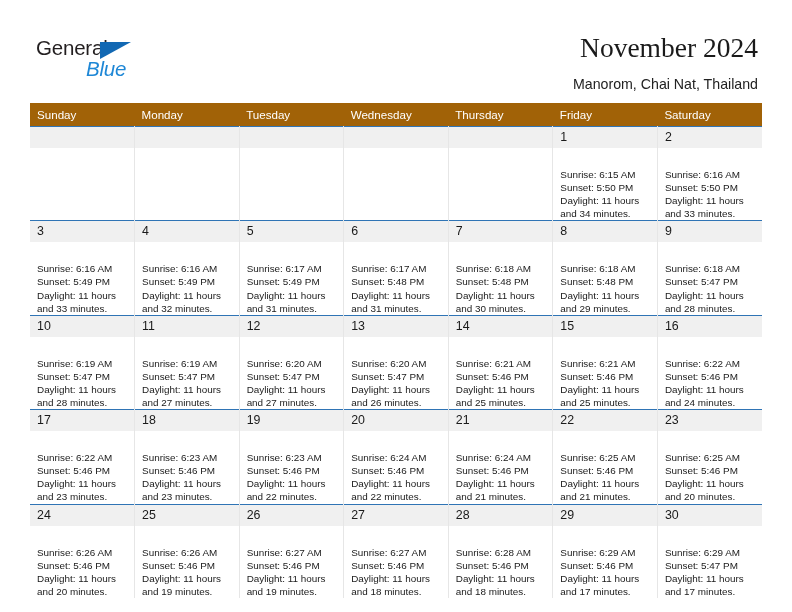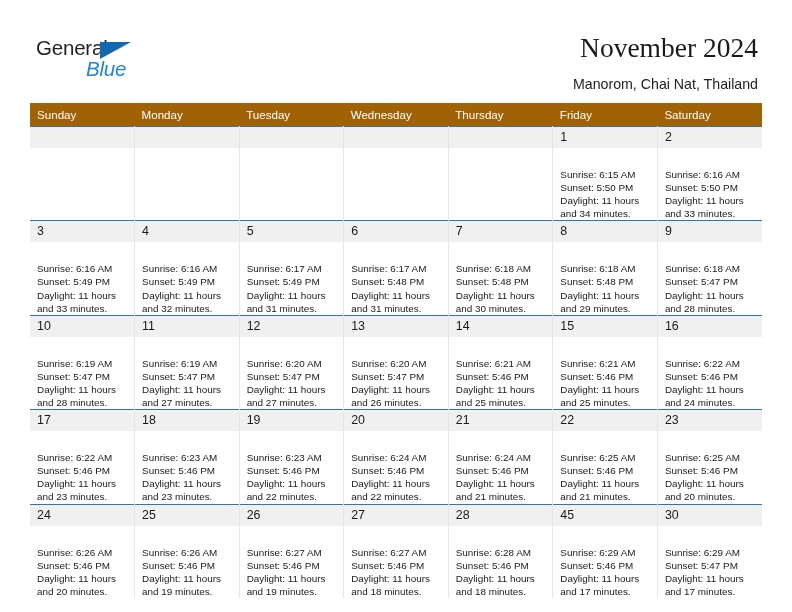--- a/index.html
+++ b/index.html
@@ -393,21 +393,21 @@
           </td>
           <td>
             <span class="daynum">28</span>
             <div class="info">
               <div>Sunrise: 6:28 AM</div>
               <div>Sunset: 5:46 PM</div>
               <div class="wrap">Daylight: 11 hours and 18 minutes.</div>
             </div>
           </td>
           <td>
-            <span class="daynum">45</span>
+            <span class="daynum">29</span>
             <div class="info">
               <div>Sunrise: 6:29 AM</div>
               <div>Sunset: 5:46 PM</div>
               <div class="wrap">Daylight: 11 hours and 17 minutes.</div>
             </div>
           </td>
           <td>
             <span class="daynum">30</span>
             <div class="info">
               <div>Sunrise: 6:29 AM</div>

